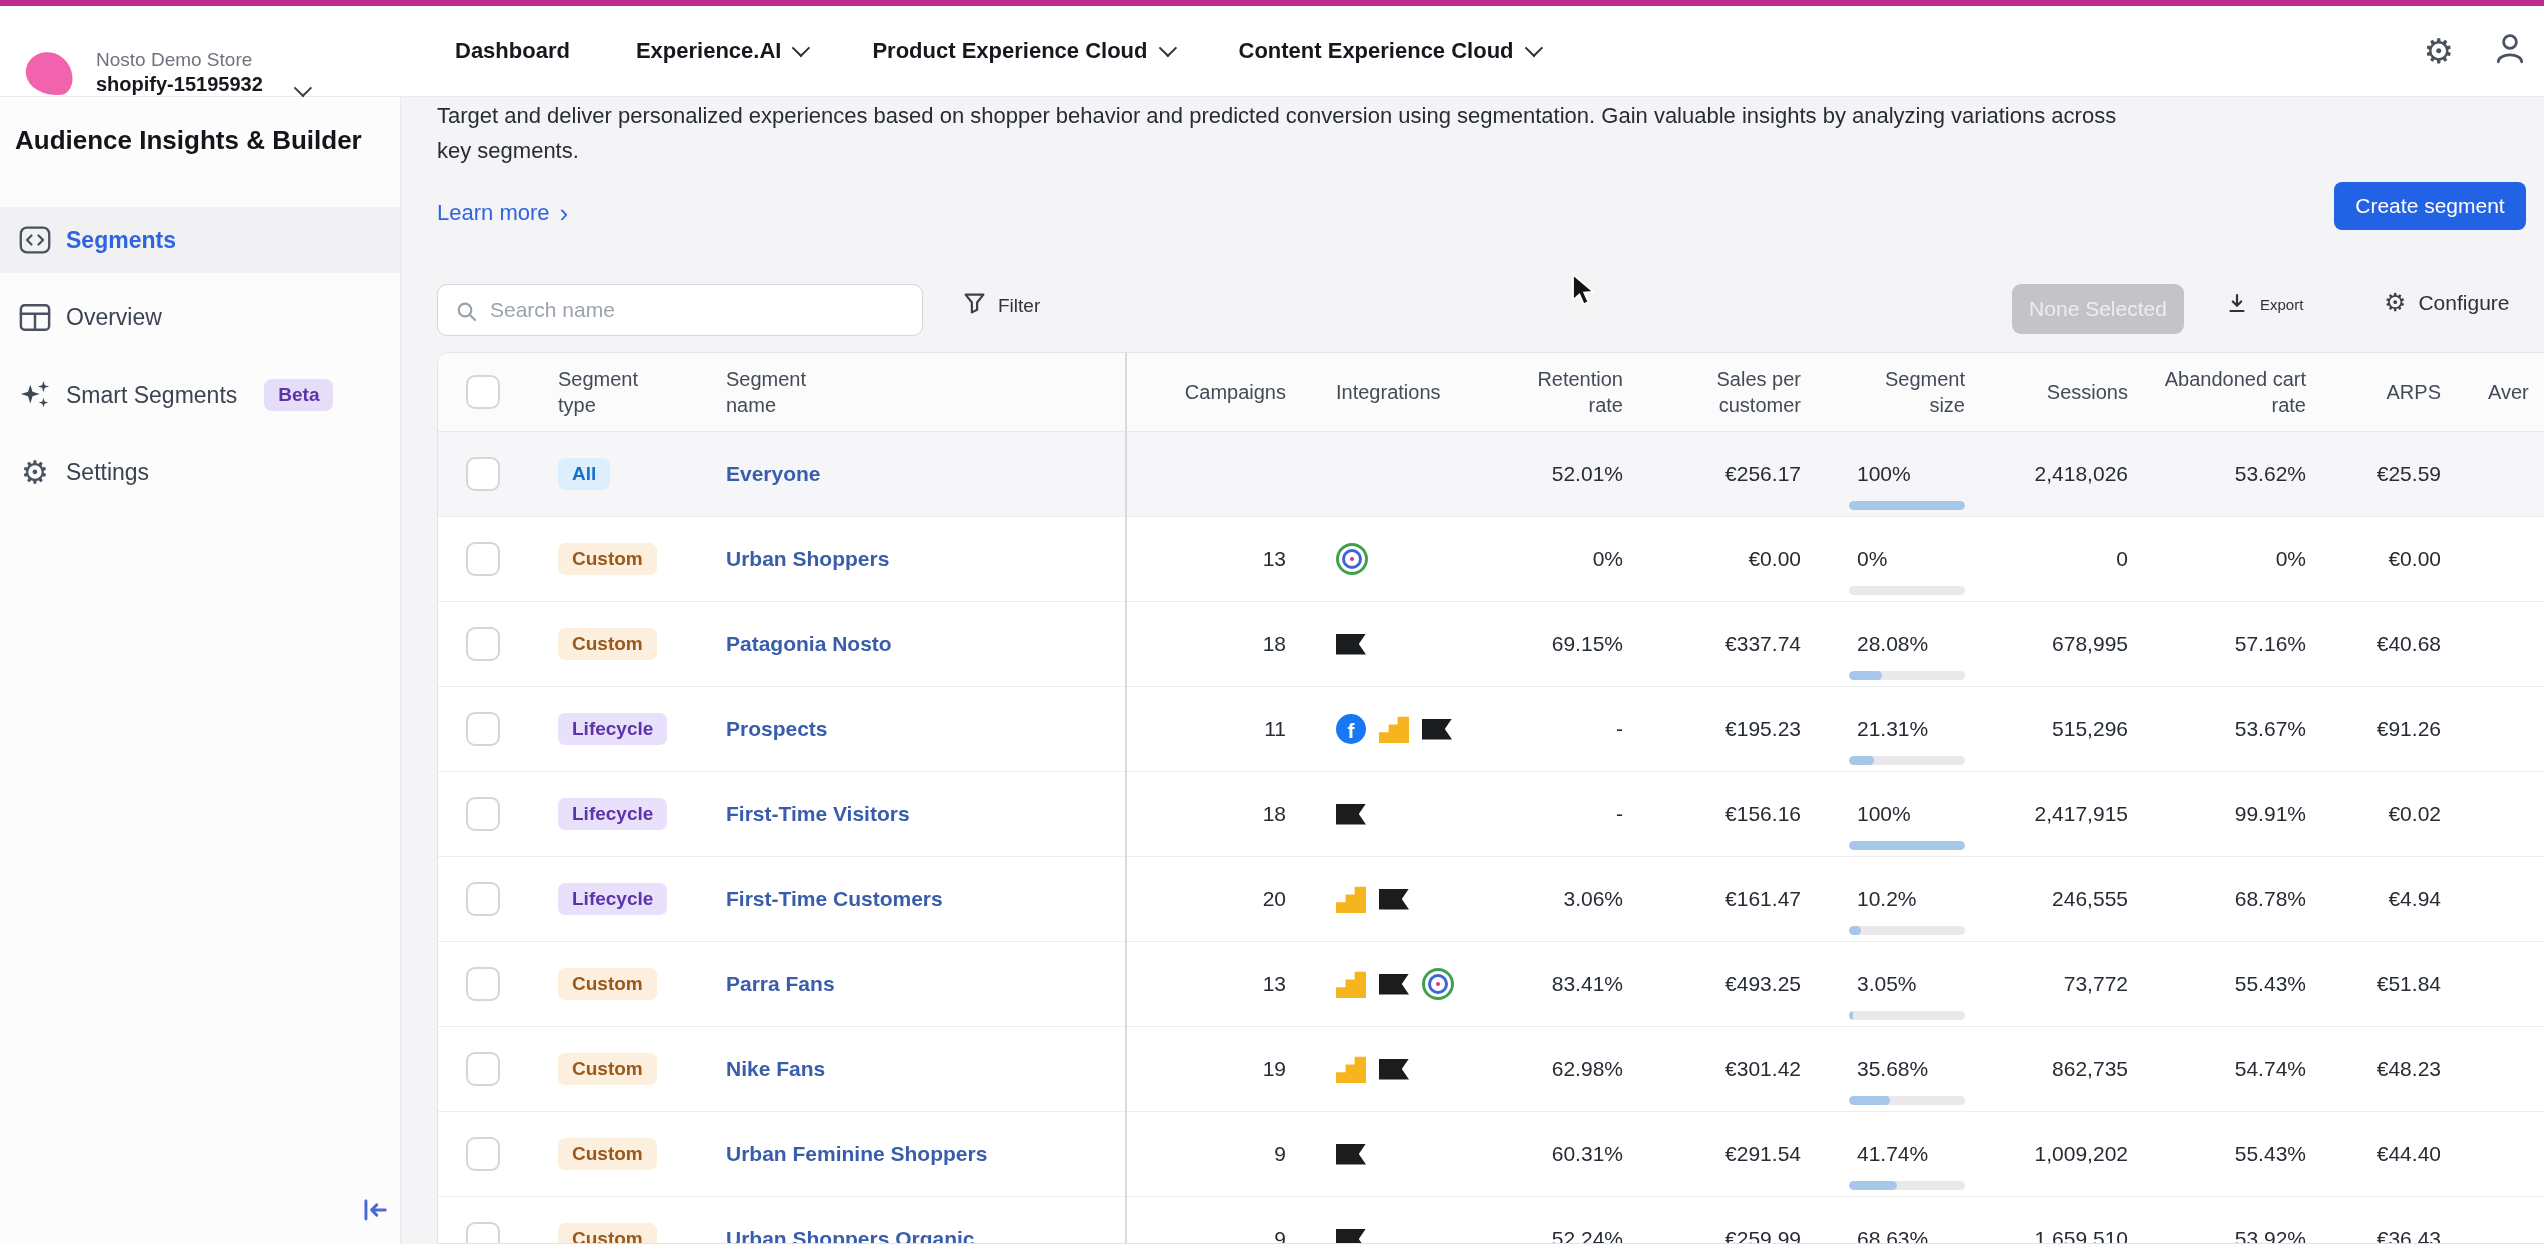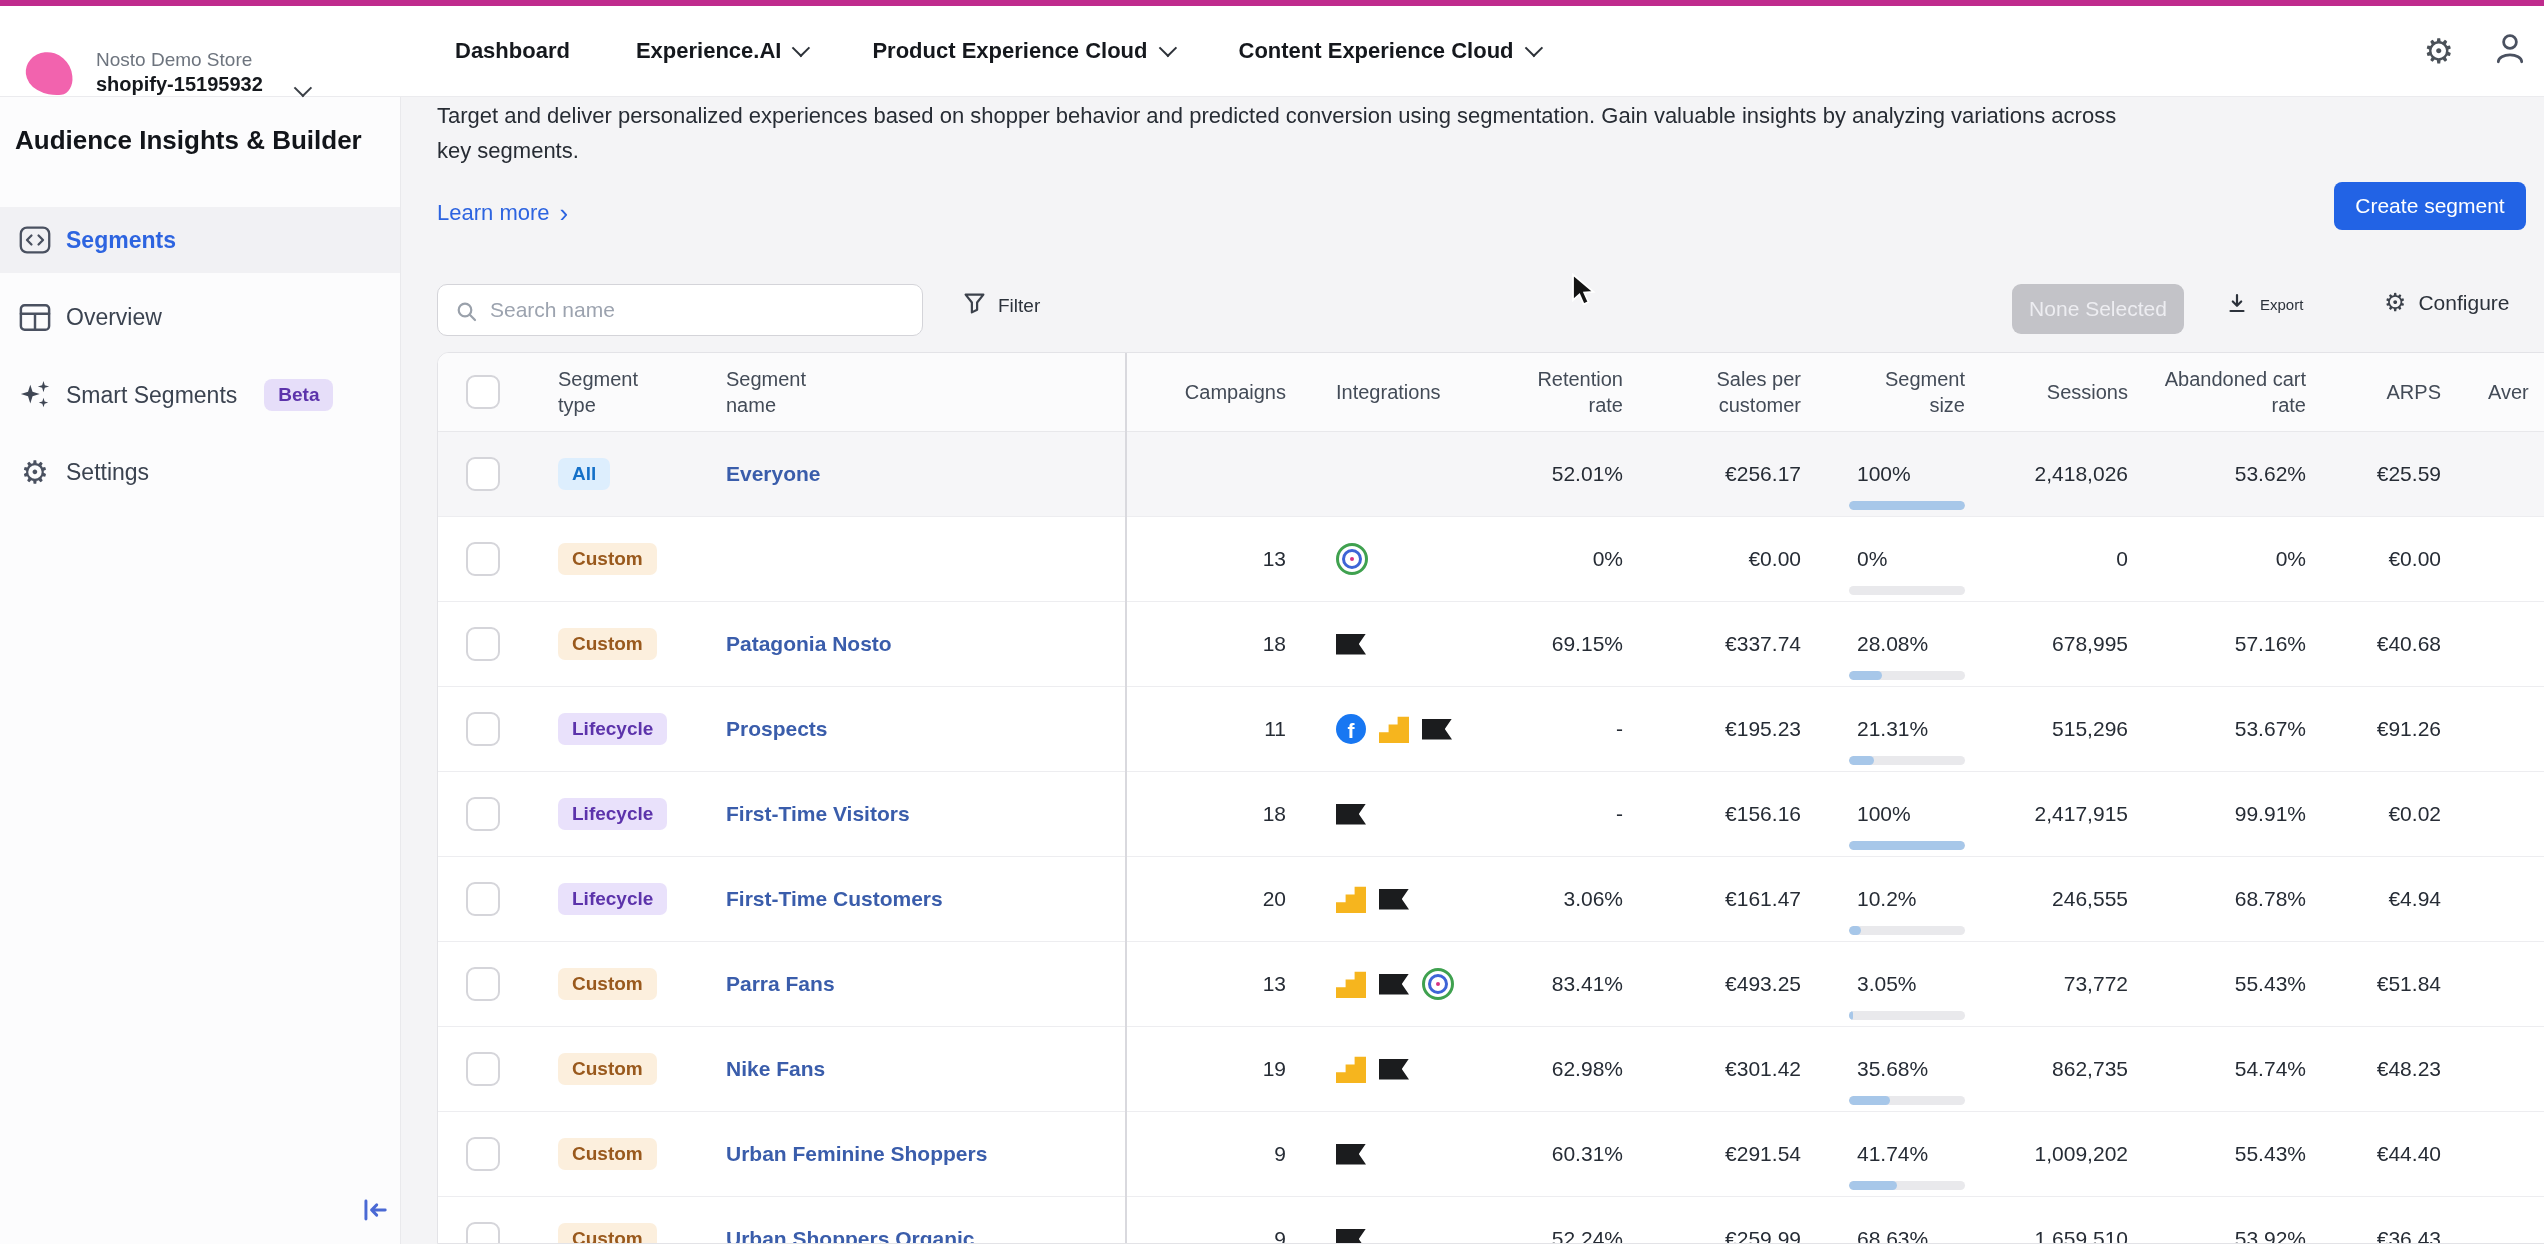--- a/index.html
+++ b/index.html
@@ -274,20 +274,23 @@
           <div class="cell c-abandoned num">53.62%</div>
           <div class="cell c-arps num">€25.59</div>
         </div>
         <div class="trow">
           <div class="cell c-check">
             <div class="checkbox"></div>
           </div>
           <div class="cell c-type">
             <div class="badge" style="background: rgb(252, 239, 221); color: rgb(153, 89, 29);">Custom</div>
           </div>
+          <div class="cell c-name">
+            <div class="name-link">Urban Shoppers</div>
+          </div>
           <div class="cell c-campaigns num">13</div>
           <div class="cell c-integrations">
             <div class="ic-rings"></div>
           </div>
           <div class="cell c-retention num">0%</div>
           <div class="cell c-sales num">€0.00</div>
           <div class="cell c-size">0%</div>
           <div class="size-bar">
             <div class="size-fill" style="width: 0%;"></div>
           </div>

